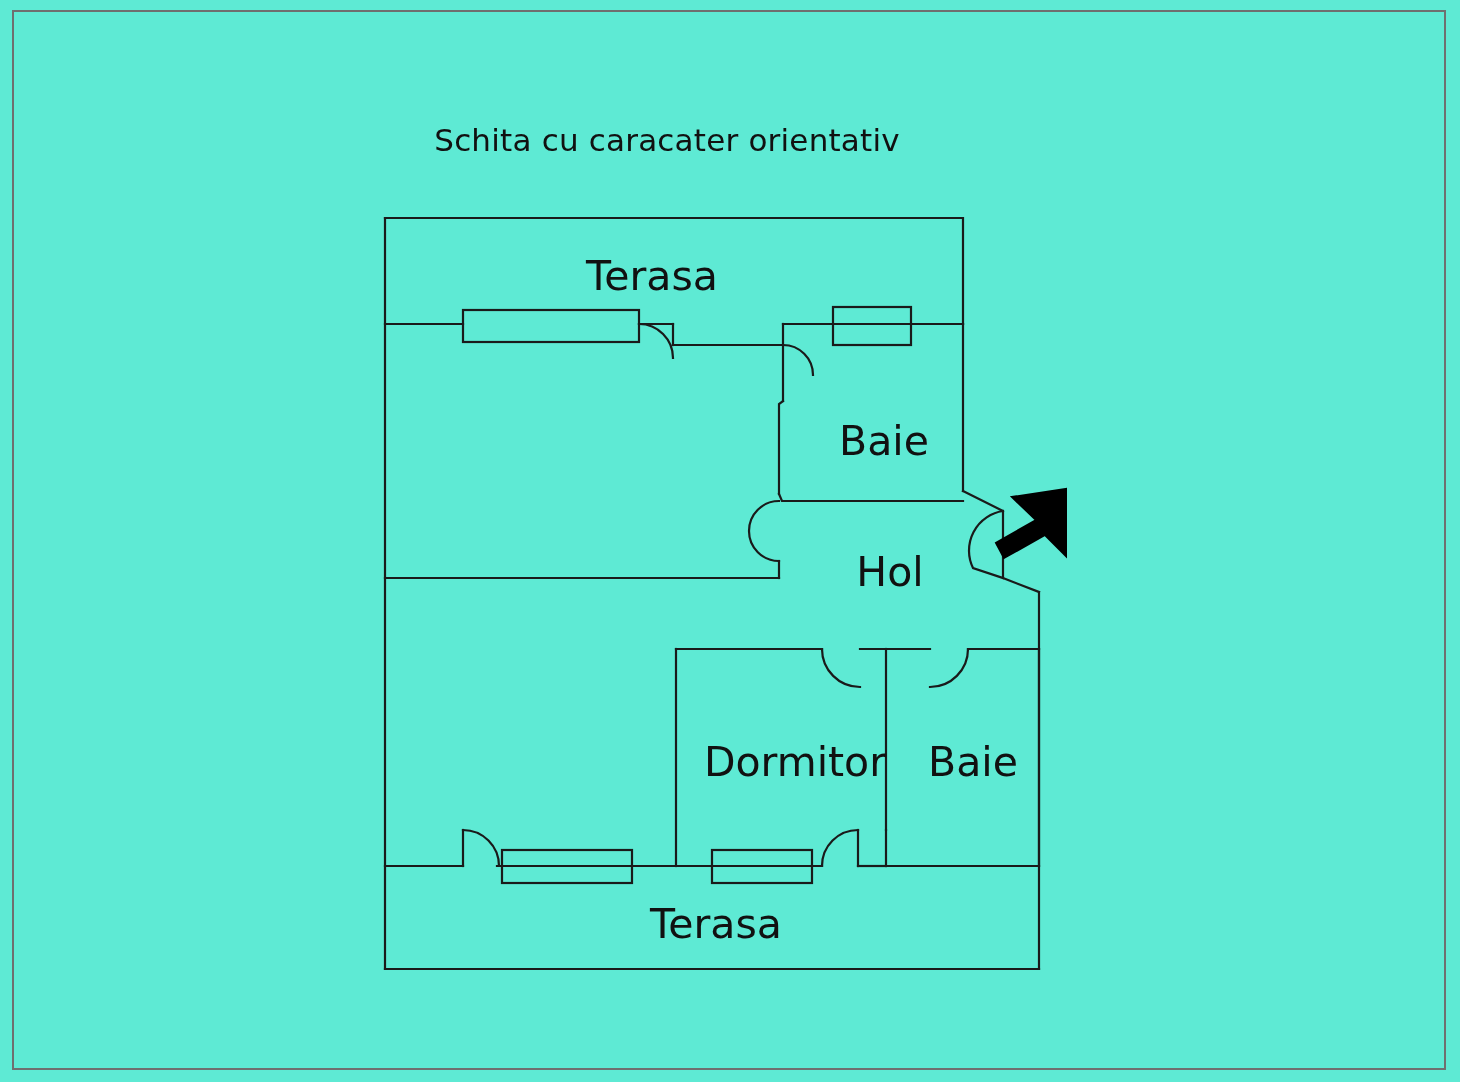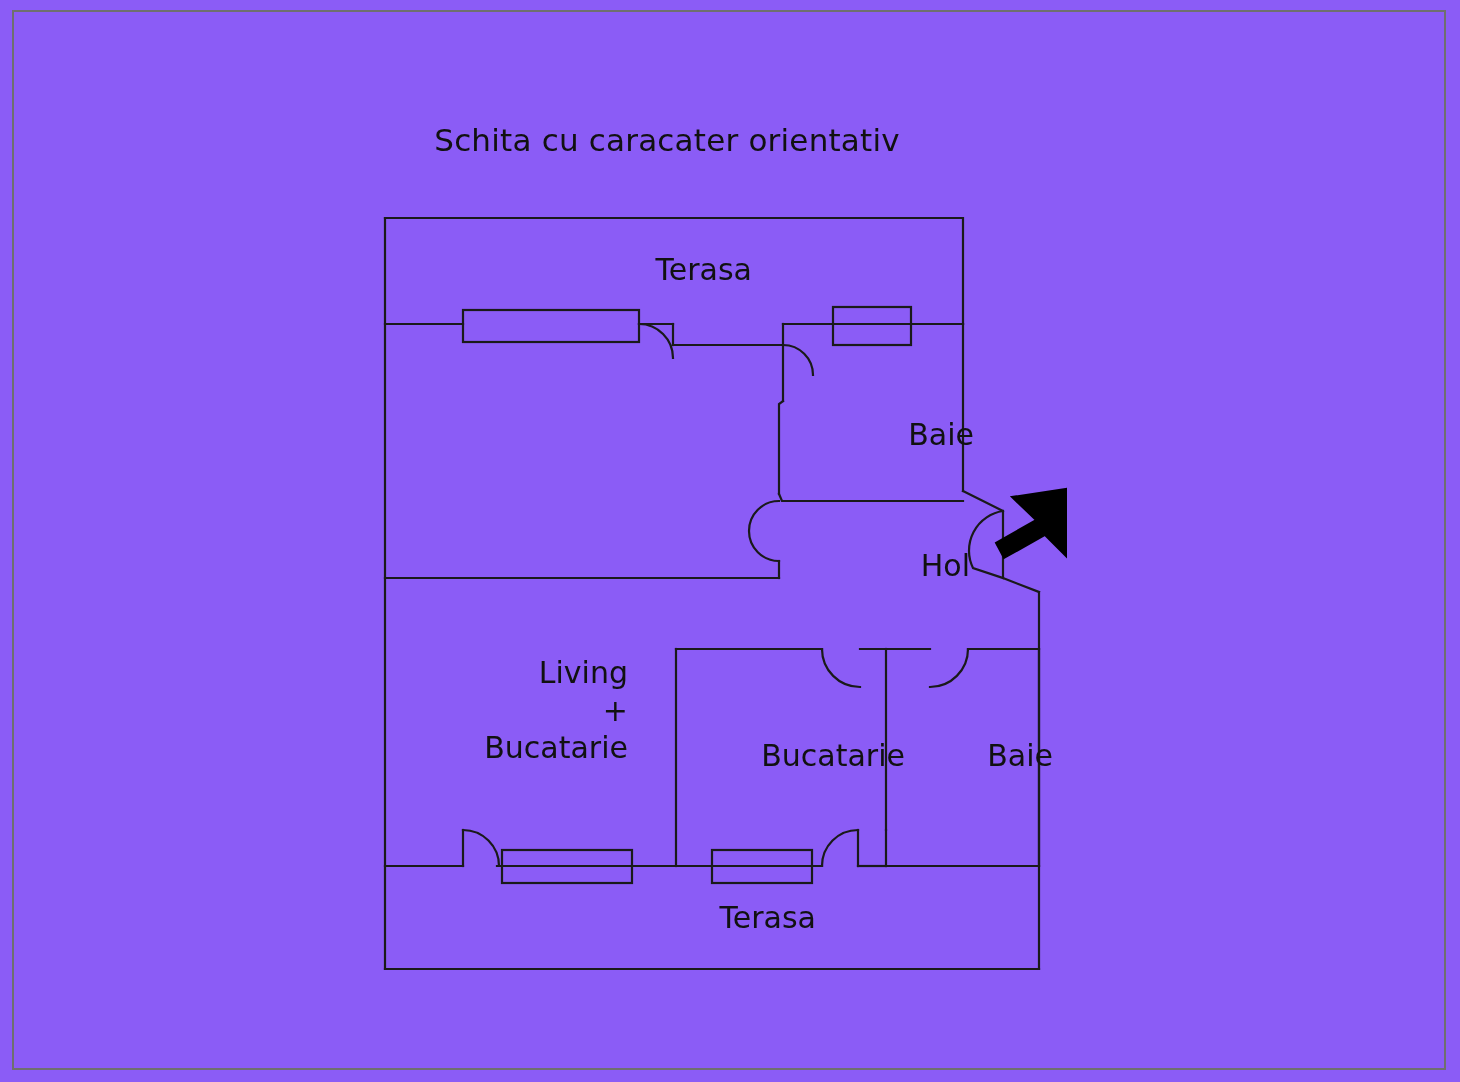--- a/index.html
+++ b/index.html
@@ -7,21 +7,21 @@
     padding: 0;
     background: #ffffff;
   }
   body {
     font-family: "DejaVu Sans", sans-serif;
   }
   #page {
     position: relative;
     width: 1460px;
     height: 1082px;
-    background: #8b5cf6;
+    background: #5eead4;
     overflow: hidden;
   }
   #frame {
     position: absolute;
     left: 12px;
     top: 10px;
     width: 1434px;
     height: 1060px;
     border: 2px solid #6f6f6f;
     box-sizing: border-box;
@@ -43,24 +43,24 @@
   }
   #svg-wrap {
     position: absolute;
     left: 0;
     top: 0;
     width: 1460px;
     height: 1082px;
   }
   .room-label {
     position: absolute;
-    font-size: 30px;
+    font-size: 41px;
     color: #111111;
     white-space: pre;
-    text-align: right;
+    text-align: center;
     line-height: 1.25;
   }
 </style>
 </head>
 <body>
 
 <div id="page">
 
   <div id="frame"></div>
 
@@ -145,23 +145,20 @@
     </g>
   </svg>
 
   <div class="room-label" style="left:552px; top:251px; width:200px;">Terasa</div>
 
 
   <div class="room-label" style="left:794px; top:416px; width:180px;">Baie</div>
 
   <div class="room-label" style="left:810px; top:547px; width:160px;">Hol</div>
 
-  <div class="room-label" style="left:408px; top:654px; width:220px;">Living
-+
-Bucatarie</div>
 
-  <div class="room-label" style="left:685px; top:737px; width:220px;">Bucatarie</div>
+  <div class="room-label" style="left:685px; top:737px; width:220px;">Dormitor</div>
 
   <div class="room-label" style="left:893px; top:737px; width:160px;">Baie</div>
 
   <div class="room-label" style="left:616px; top:899px; width:200px;">Terasa</div>
 
 </div>
 
 </body></html>

